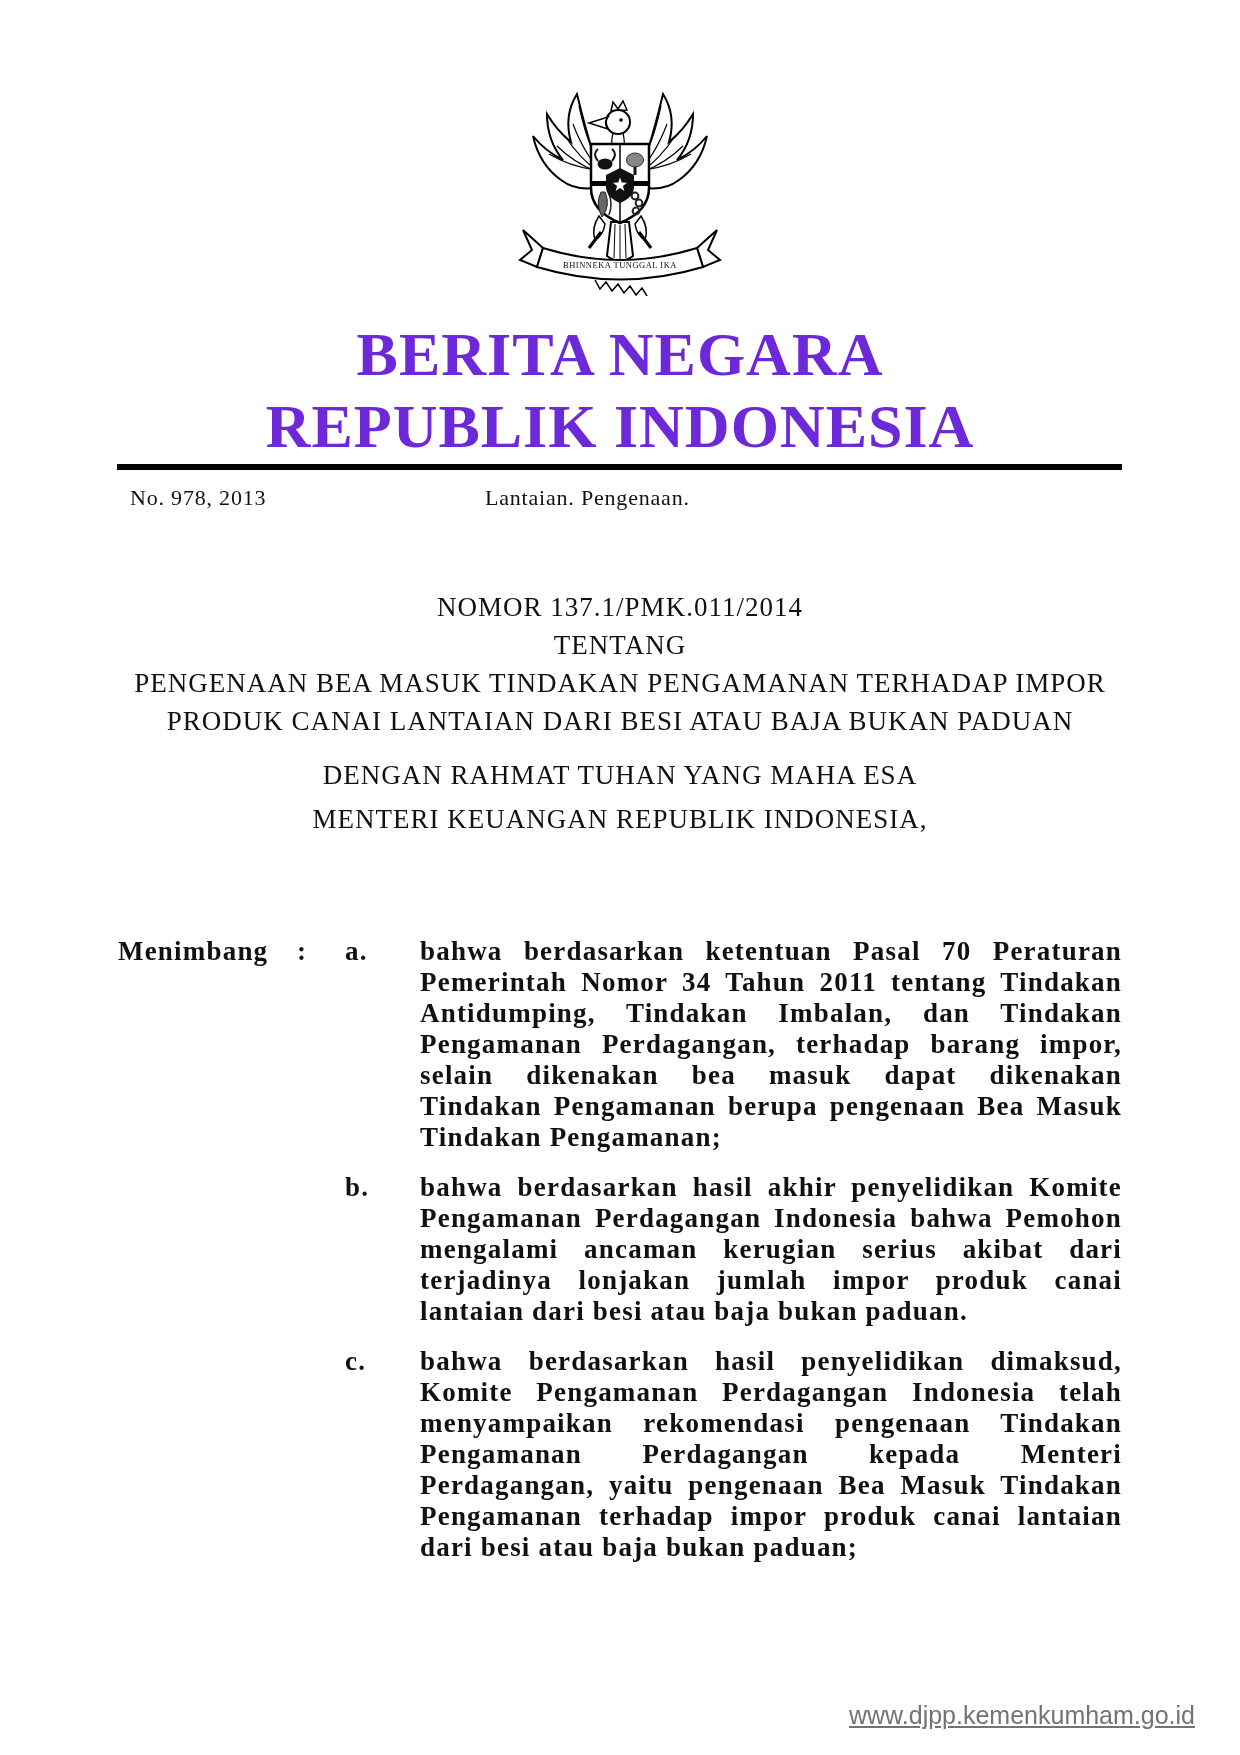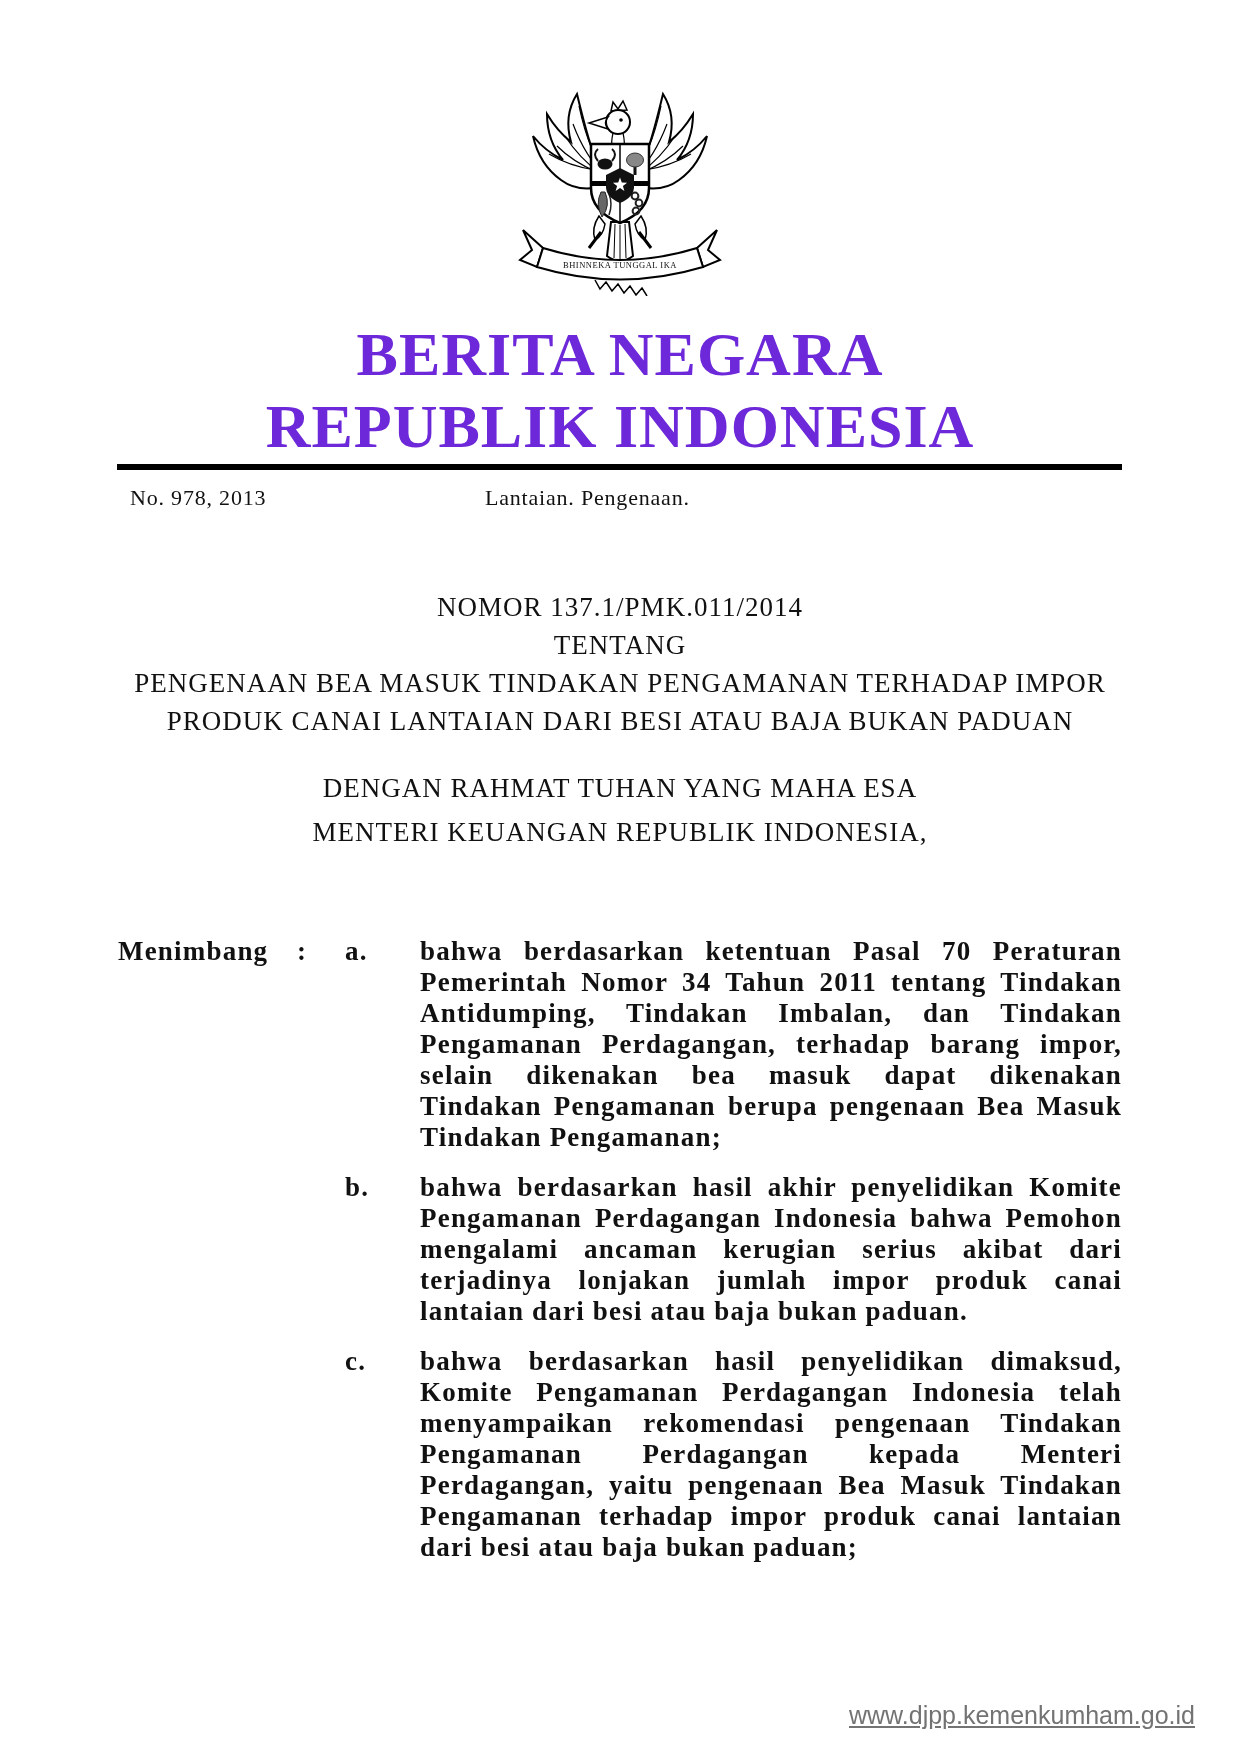--- a/index.html
+++ b/index.html
@@ -61,21 +61,21 @@
   .headings {
     position: absolute;
     left: 118px;
     top: 588px;
     width: 1004px;
     text-align: center;
     font-size: 27px;
     letter-spacing: 1px;
   }
   .h-line { line-height: 38px; }
-  .invocation { margin-top: 26px; line-height: 44px; }
+  .invocation { margin-top: 13px; line-height: 44px; }
   .authority { line-height: 44px; }
 
   .considerations {
     position: absolute;
     left: 118px;
     top: 936px;
     width: 1004px;
     font-size: 27px;
     line-height: 31px;
     letter-spacing: 1.2px;

